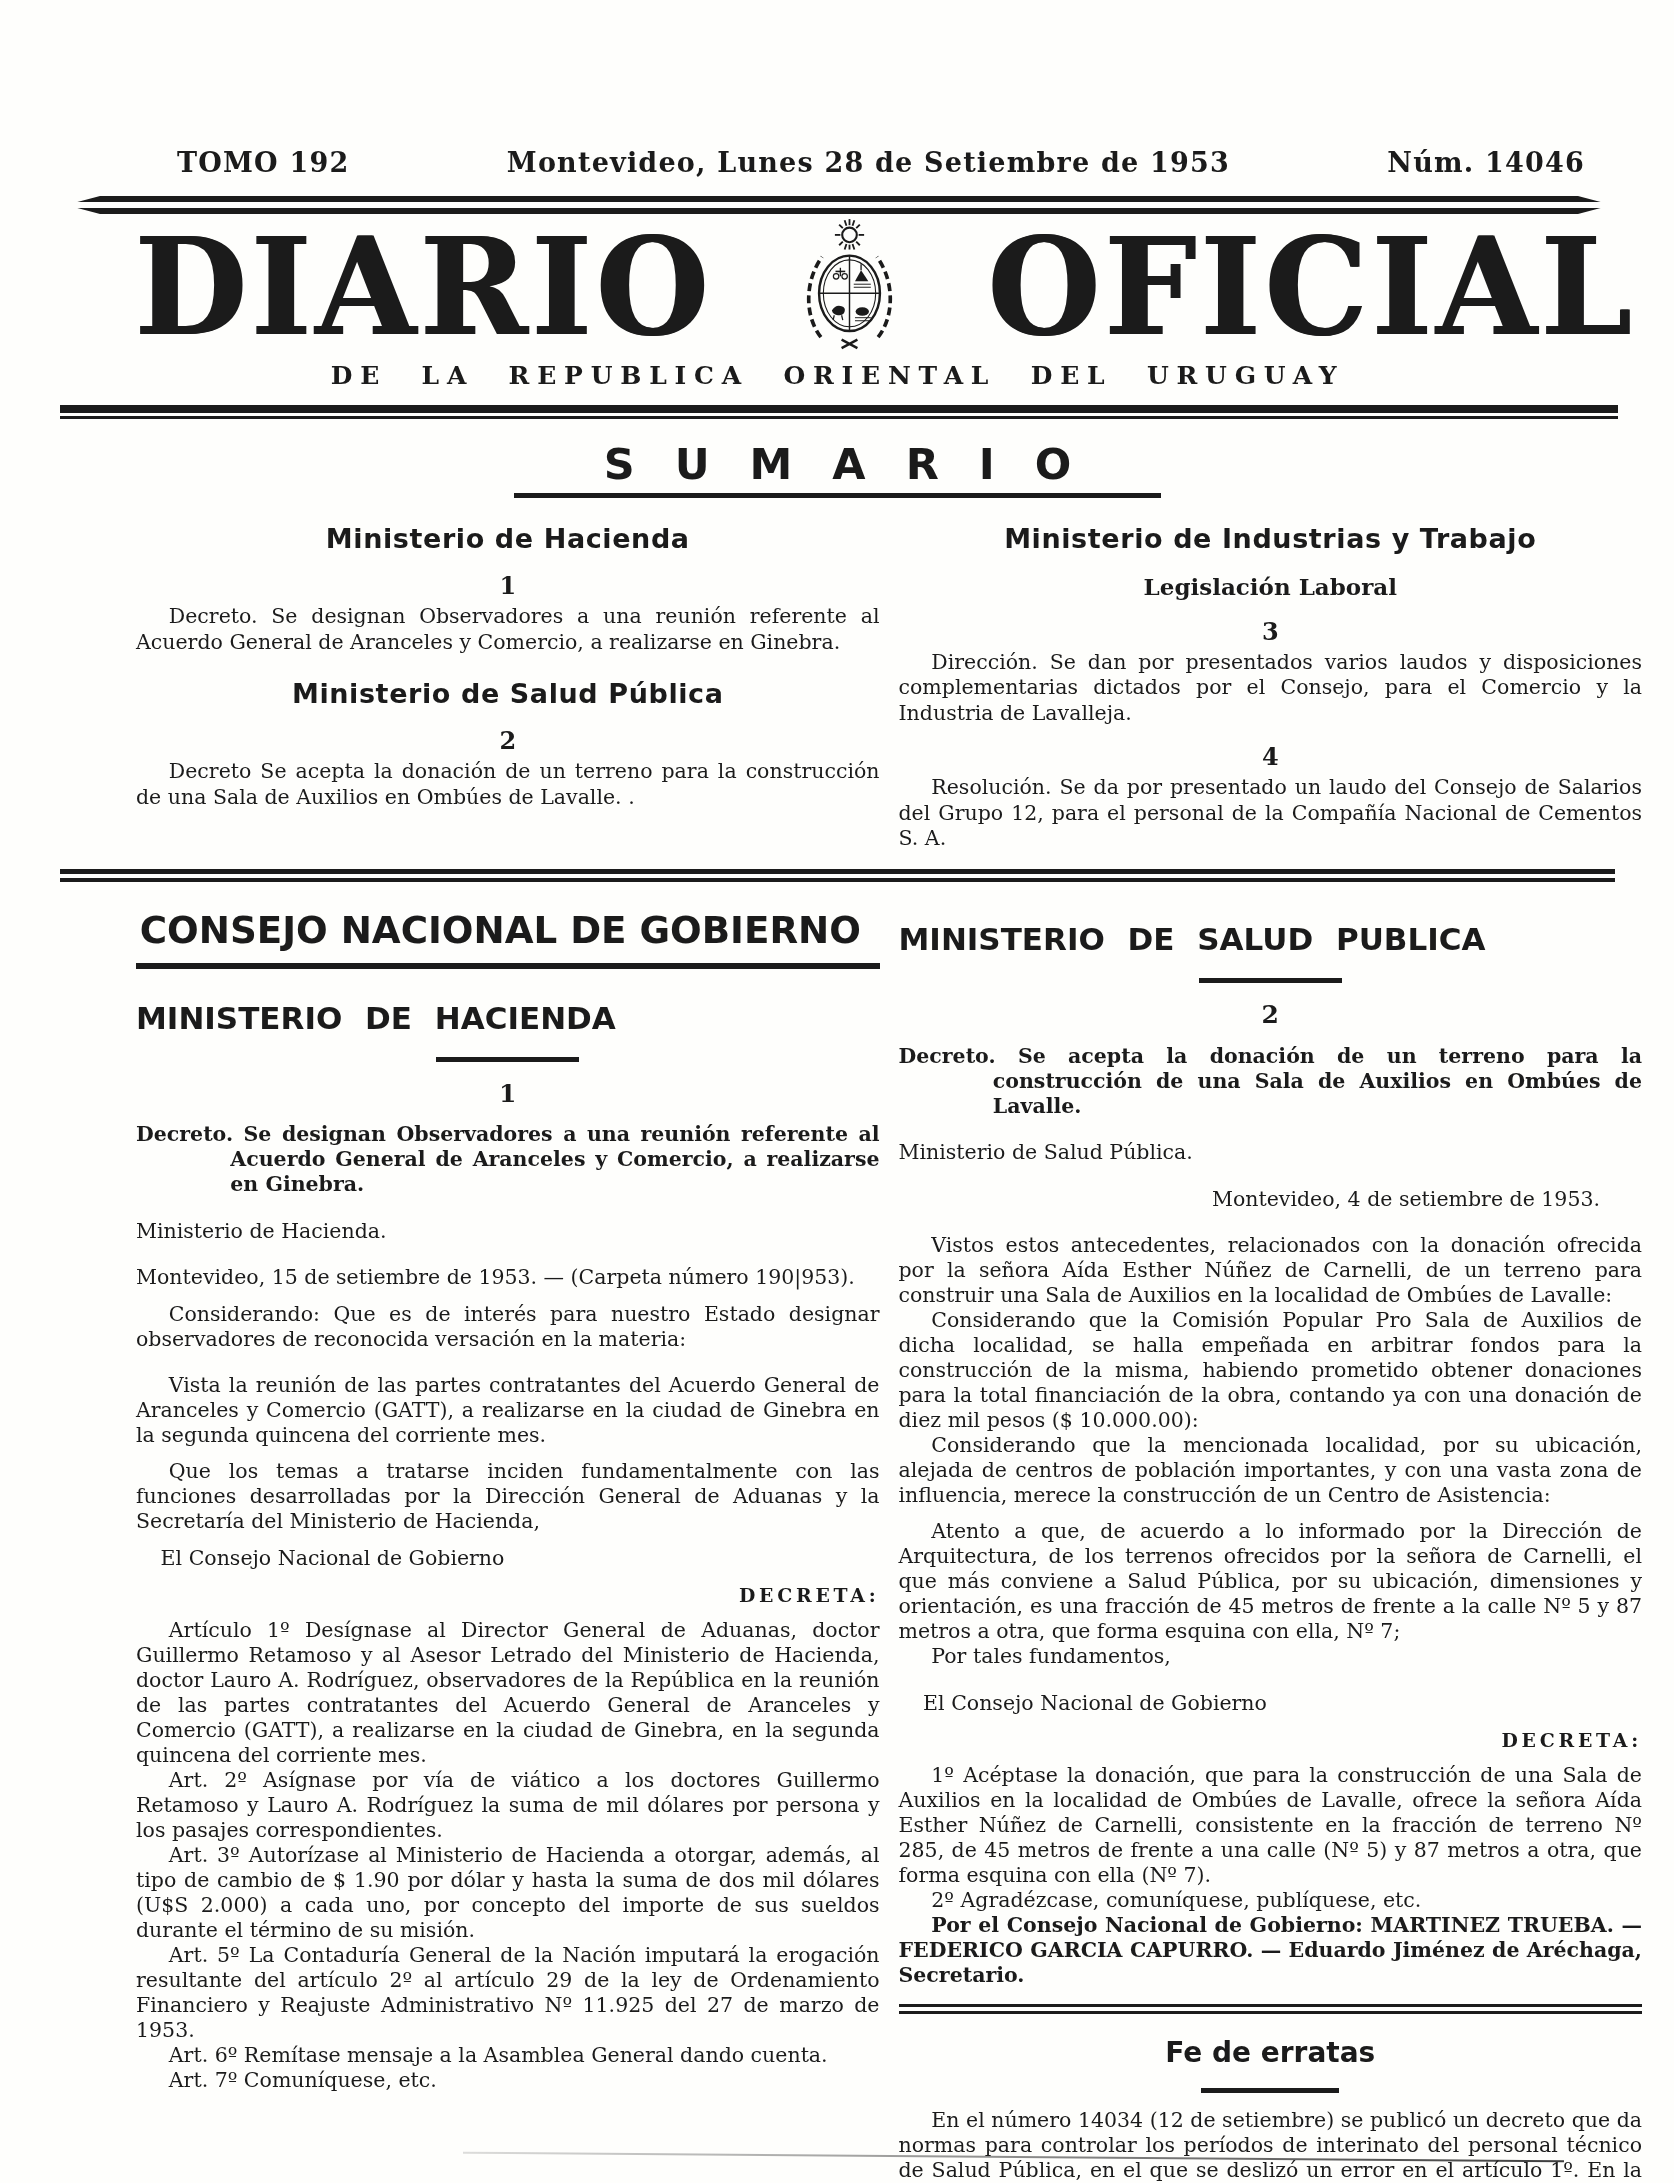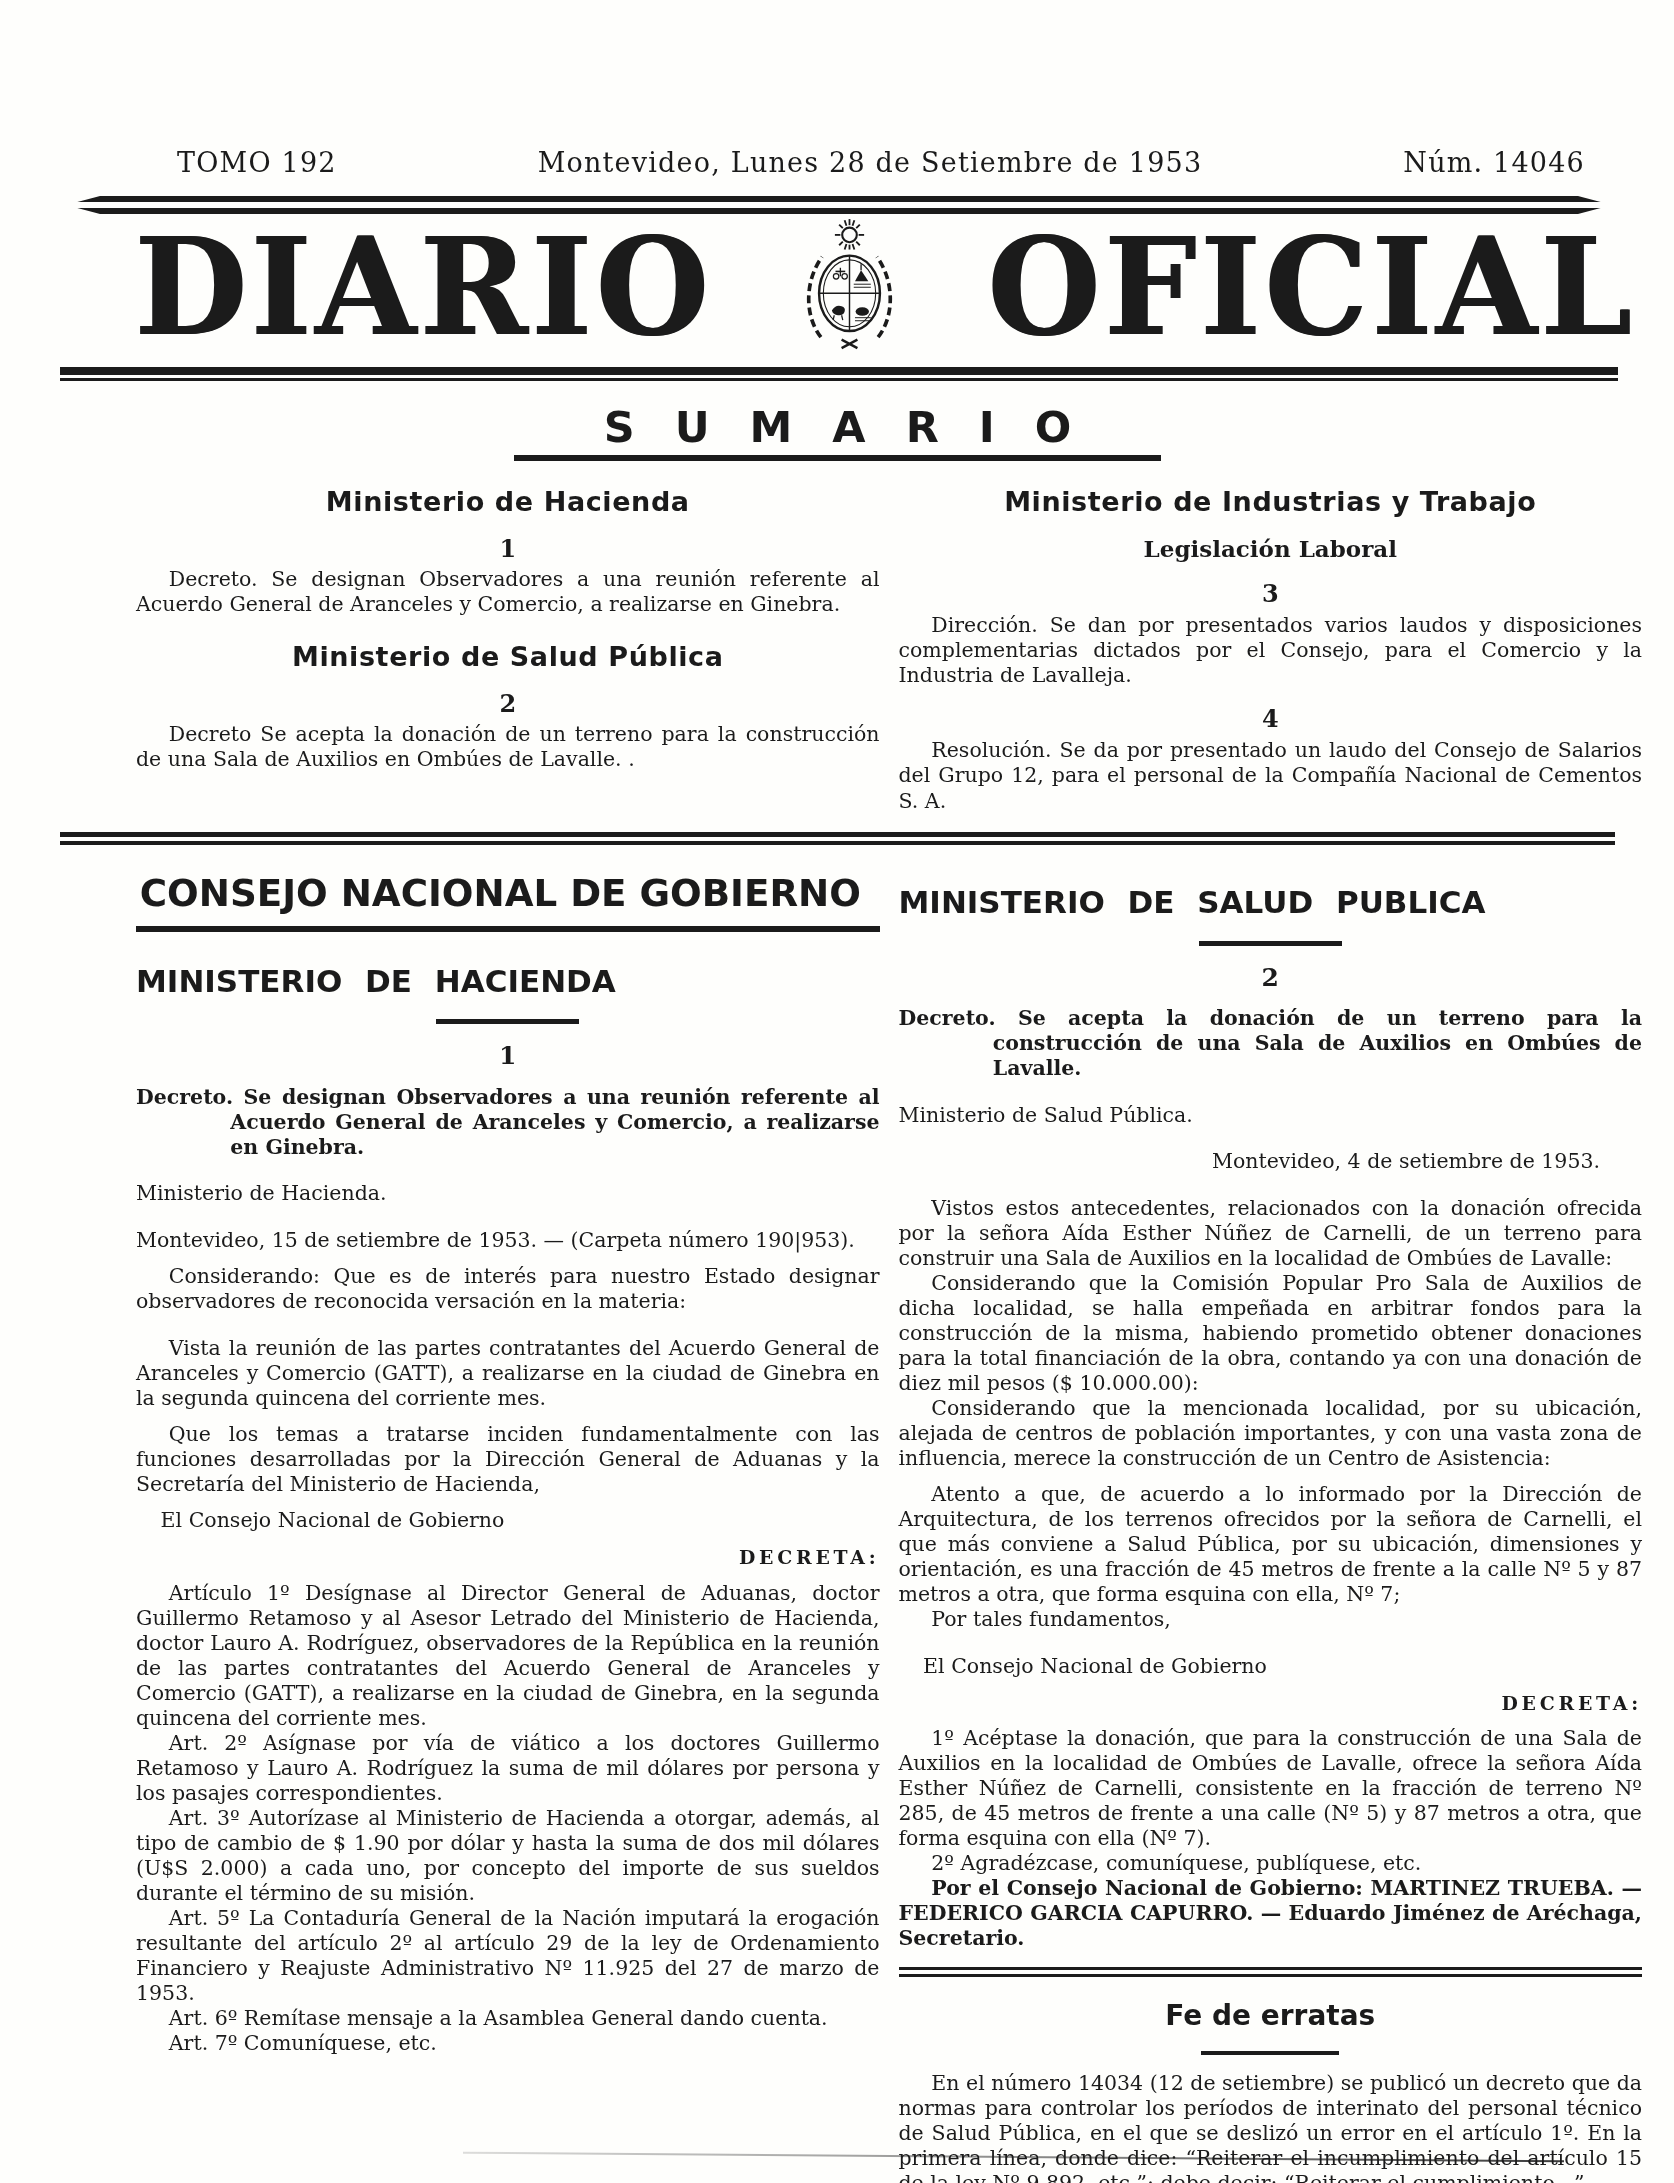--- a/index.html
+++ b/index.html
@@ -6,21 +6,21 @@
   html,body { background:#777; }
   .page {
     width:1675px; height:2183px; position:relative; margin:0 auto;
     background:#fefefc; color:#1b1b1b; overflow:hidden;
     font-family:"DejaVu Serif", "Liberation Serif", serif;
   }
   
   .top-row {
     padding:147px 90px 0 177px;
     display:flex; justify-content:space-between; align-items:baseline;
-    font-size:27px; font-weight:normal; letter-spacing:1.2px;
+    font-size:27px; font-weight:bold; letter-spacing:1.2px;
   }
   .rule-tapered {
     margin:18px 63px 0 66px; height:18px;
     clip-path:polygon(0 50%, 2.2% 0, 97.8% 0, 100% 50%, 97.8% 100%, 2.2% 100%);
     background:linear-gradient(180deg,#1b1b1b 0 32%, transparent 32% 65%, #1b1b1b 65% 100%);
   }
   
   .masthead {
     margin-top:7.2px; padding:0 40px 0 134px;
     display:flex; justify-content:space-between; align-items:center;gap:48px;
@@ -163,20 +163,21 @@
         <line x1="94" y1="177" x2="120" y2="177" stroke-width="1.6"></line>
 
         <path d="M38 204 C 10 168, 12 110, 40 72" stroke-width="6" stroke-dasharray="13 7"></path>
         <path d="M132 204 C 160 168, 158 110, 130 72" stroke-width="6" stroke-dasharray="13 7"></path>
 
         <path d="M72 208 L98 222 M98 208 L72 222" stroke-width="4"></path>
       </svg>
     </span>
     <span class="word">OFICIAL</span>
   </div>
+  <div class="subtitle">DE LA REPUBLICA ORIENTAL DEL URUGUAY</div>
   <div class="rule-heavy"></div>
 
   <div class="sumario-title">SUMARIO</div>
   <div class="sumario-underline"></div>
 
   <div class="cols sumario-cols">
     <div class="col">
       <div class="sum-heading">Ministerio de Hacienda</div>
       <div class="sum-num">1</div>
       <p class="para sum-text">Decreto. Se designan Observadores a una reunión referente al Acuerdo General de Aranceles y Comercio, a realizarse en Ginebra.</p>

